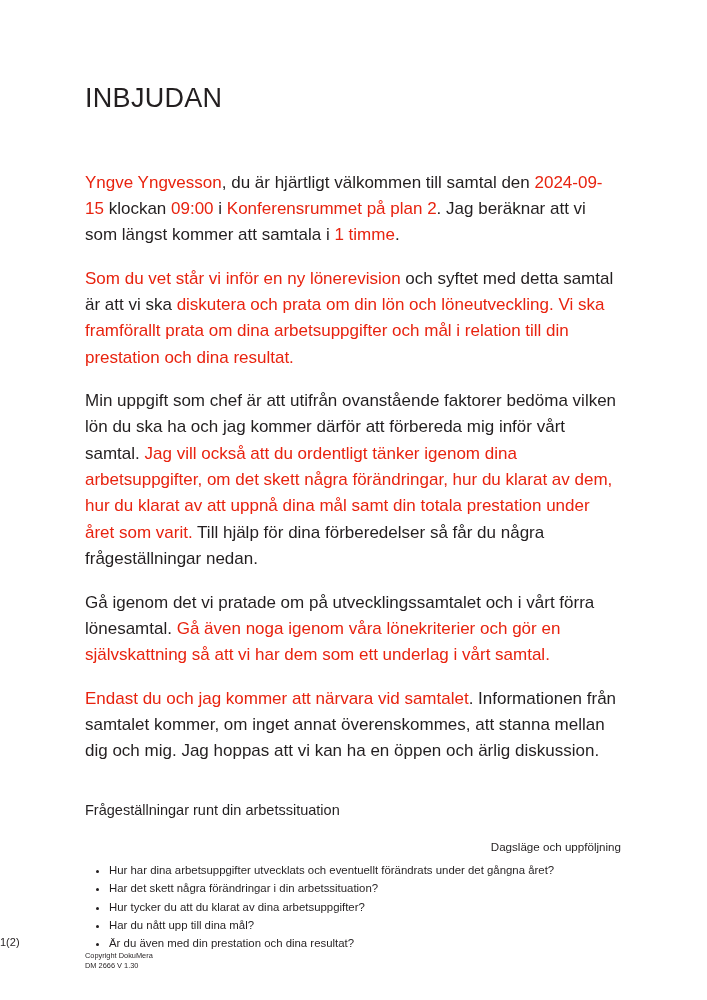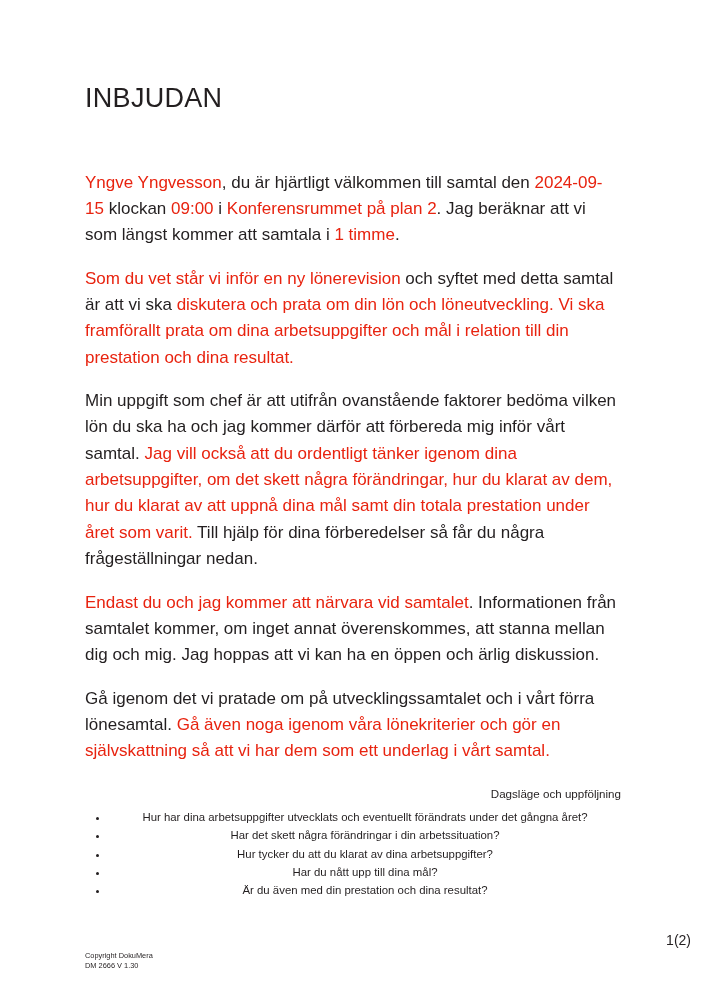--- a/index.html
+++ b/index.html
@@ -61,63 +61,63 @@
     font-weight: 400;
     margin: 22px 0 0 0;
     color: #231f20;
     text-align: right;
   }
   ul.q-list {
     margin: 8px 0 0 0;
     padding-left: 24px;
     font-size: 11.4px;
     line-height: 1.62;
-    text-align: center;
   }
   ul.q-list li {
     margin: 0;
     padding: 0;
   }
   .footer-left {
     position: absolute;
     left: 85px;
     bottom: 28px;
     font-size: 7.4px;
     line-height: 1.45;
     color: #231f20;
   }
   .page-number {
     position: absolute;
     left: 0;
-    right: 16px;
+    right: 0;
     bottom: 52px;
-    text-align: right;
-    font-size: 14px;
+    text-align: left;
+    font-size: 11px;
     color: #231f20;
   }
 </style>
 </head>
 <body>
 
 <div class="page">
 
   <div class="content">
 
     <h1 class="doc-title">INBJUDAN</h1>
 
     <p class="body-block p1"><span class="red">Yngve Yngvesson</span><span>, du är hjärtligt välkommen till samtal den </span><span class="red">2024-09-15</span><span> klockan </span><span class="red">09:00</span><span> i </span><span class="red">Konferensrummet på plan 2</span><span>. Jag beräknar att vi som längst kommer att samtala i </span><span class="red">1 timme</span><span>.</span></p>
 
     <p class="body-block p2"><span class="red">Som du vet står vi inför en ny lönerevision</span><span> och syftet med detta samtal är att vi ska </span><span class="red">diskutera och prata om din lön och löneutveckling. Vi ska framförallt prata om dina arbetsuppgifter och mål i relation till din prestation och dina resultat.</span></p>
 
     <p class="body-block p3"><span>Min uppgift som chef är att utifrån ovanstående faktorer bedöma vilken lön du ska ha och jag kommer därför att förbereda mig inför vårt samtal. </span><span class="red">Jag vill också att du ordentligt tänker igenom dina arbetsuppgifter, om det skett några förändringar, hur du klarat av dem, hur du klarat av att uppnå dina mål samt din totala prestation under året som varit.</span><span> Till hjälp för dina förberedelser så får du några frågeställningar nedan.</span></p>
 
+    <p class="body-block p4"><span>Gå igenom det vi pratade om på utvecklingssamtalet och i vårt förra lönesamtal. </span><span class="red">Gå även noga igenom våra lönekriterier och gör en självskattning så att vi har dem som ett underlag i vårt samtal.</span></p>
+
     <p class="body-block p5"><span class="red">Endast du och jag kommer att närvara vid samtalet</span><span>. Informationen från samtalet kommer, om inget annat överenskommes, att stanna mellan dig och mig. Jag hoppas att vi kan ha en öppen och ärlig diskussion.</span></p>
 
-    <p class="body-block p4"><span>Gå igenom det vi pratade om på utvecklingssamtalet och i vårt förra lönesamtal. </span><span class="red">Gå även noga igenom våra lönekriterier och gör en självskattning så att vi har dem som ett underlag i vårt samtal.</span></p>
-
+    <h2 class="section-heading">Frågeställningar runt din arbetssituation</h2>
     <div class="sub-heading">Dagsläge och uppföljning</div>
 
     <ul class="q-list">
       <li>Hur har dina arbetsuppgifter utvecklats och eventuellt förändrats under det gångna året?</li>
       <li>Har det skett några förändringar i din arbetssituation?</li>
       <li>Hur tycker du att du klarat av dina arbetsuppgifter?</li>
       <li>Har du nått upp till dina mål?</li>
       <li>Är du även med din prestation och dina resultat?</li>
     </ul>
 

